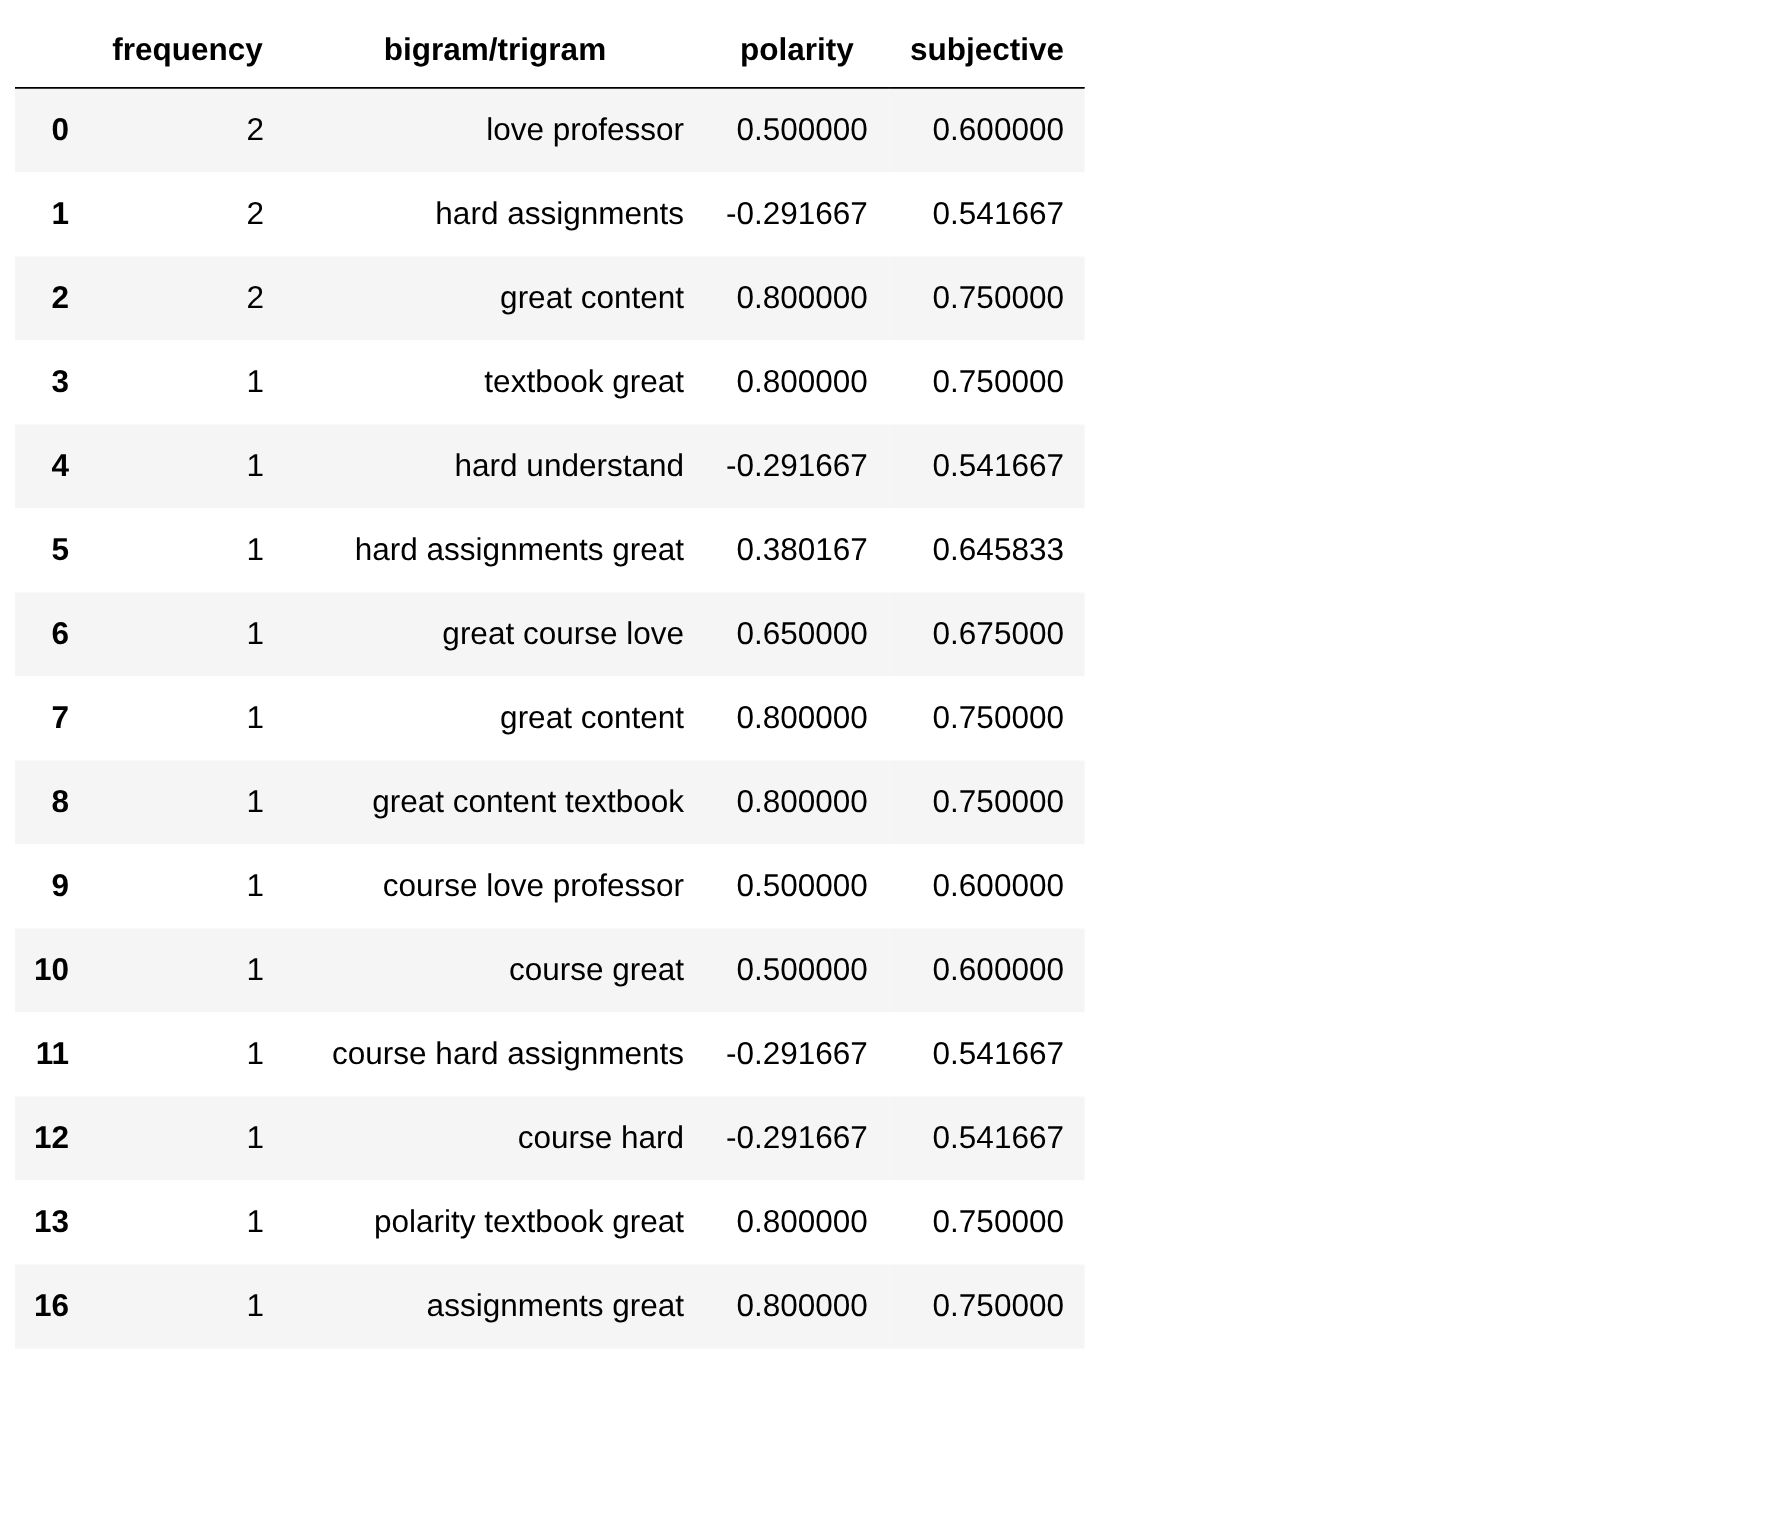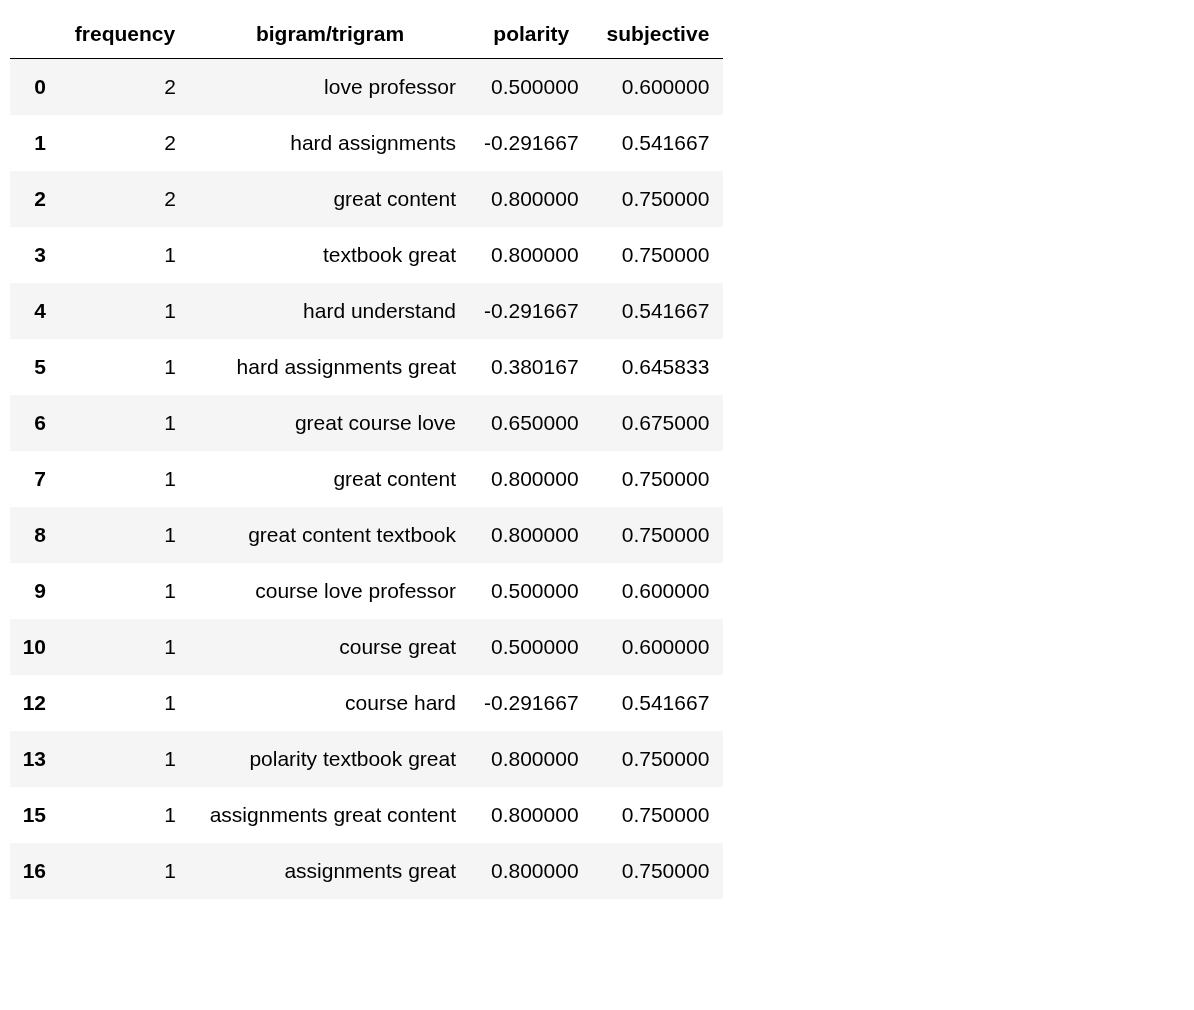--- a/index.html
+++ b/index.html
@@ -135,41 +135,41 @@
         <td class="col-subjective">0.600000</td>
       </tr>
       <tr>
         <td class="idx col-index">10</td>
         <td class="col-frequency">1</td>
         <td class="col-bigram">course great</td>
         <td class="col-polarity">0.500000</td>
         <td class="col-subjective">0.600000</td>
       </tr>
       <tr>
+        <td class="idx col-index">11</td>
+        <td class="col-frequency">1</td>
+        <td class="col-bigram">course hard assignments</td>
+        <td class="col-polarity">-0.291667</td>
+        <td class="col-subjective">0.541667</td>
+      </tr>
+      <tr>
         <td class="idx col-index">12</td>
         <td class="col-frequency">1</td>
         <td class="col-bigram">course hard</td>
         <td class="col-polarity">-0.291667</td>
         <td class="col-subjective">0.541667</td>
       </tr>
       <tr>
         <td class="idx col-index">13</td>
         <td class="col-frequency">1</td>
         <td class="col-bigram">polarity textbook great</td>
         <td class="col-polarity">0.800000</td>
         <td class="col-subjective">0.750000</td>
       </tr>
       <tr>
-        <td class="idx col-index">15</td>
-        <td class="col-frequency">1</td>
-        <td class="col-bigram">assignments great content</td>
-        <td class="col-polarity">0.800000</td>
-        <td class="col-subjective">0.750000</td>
-      </tr>
-      <tr>
         <td class="idx col-index">16</td>
         <td class="col-frequency">1</td>
         <td class="col-bigram">assignments great</td>
         <td class="col-polarity">0.800000</td>
         <td class="col-subjective">0.750000</td>
       </tr>
     </tbody>
 </table>
 
 </body></html>

